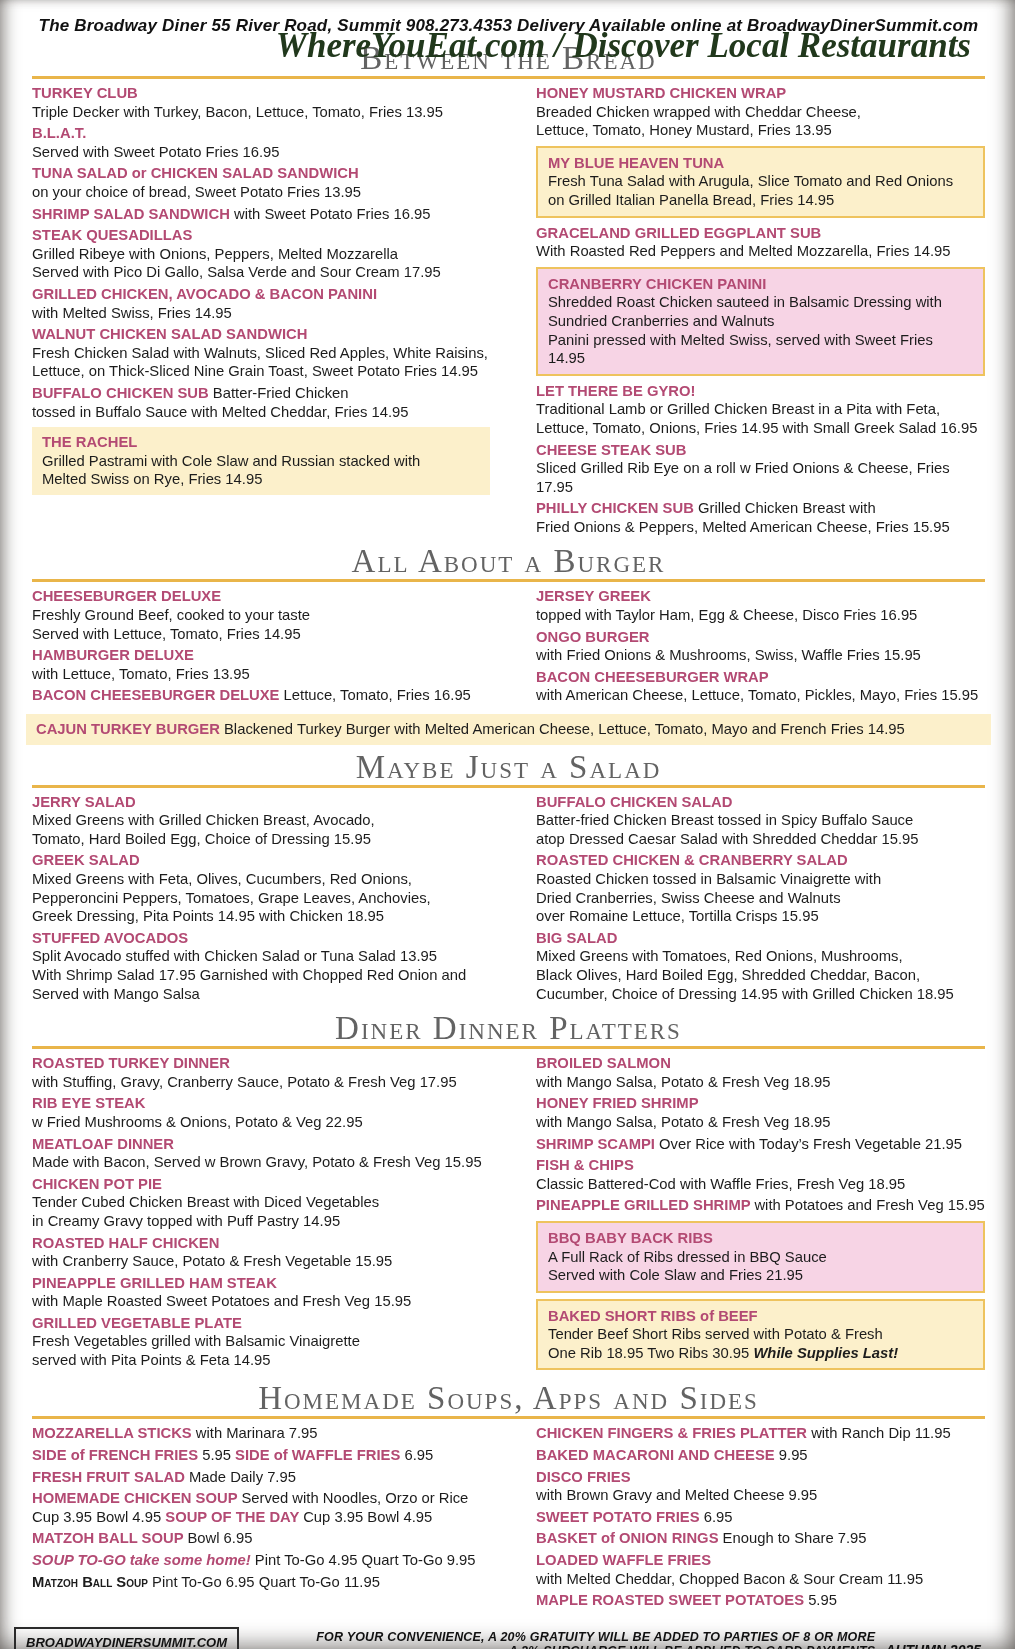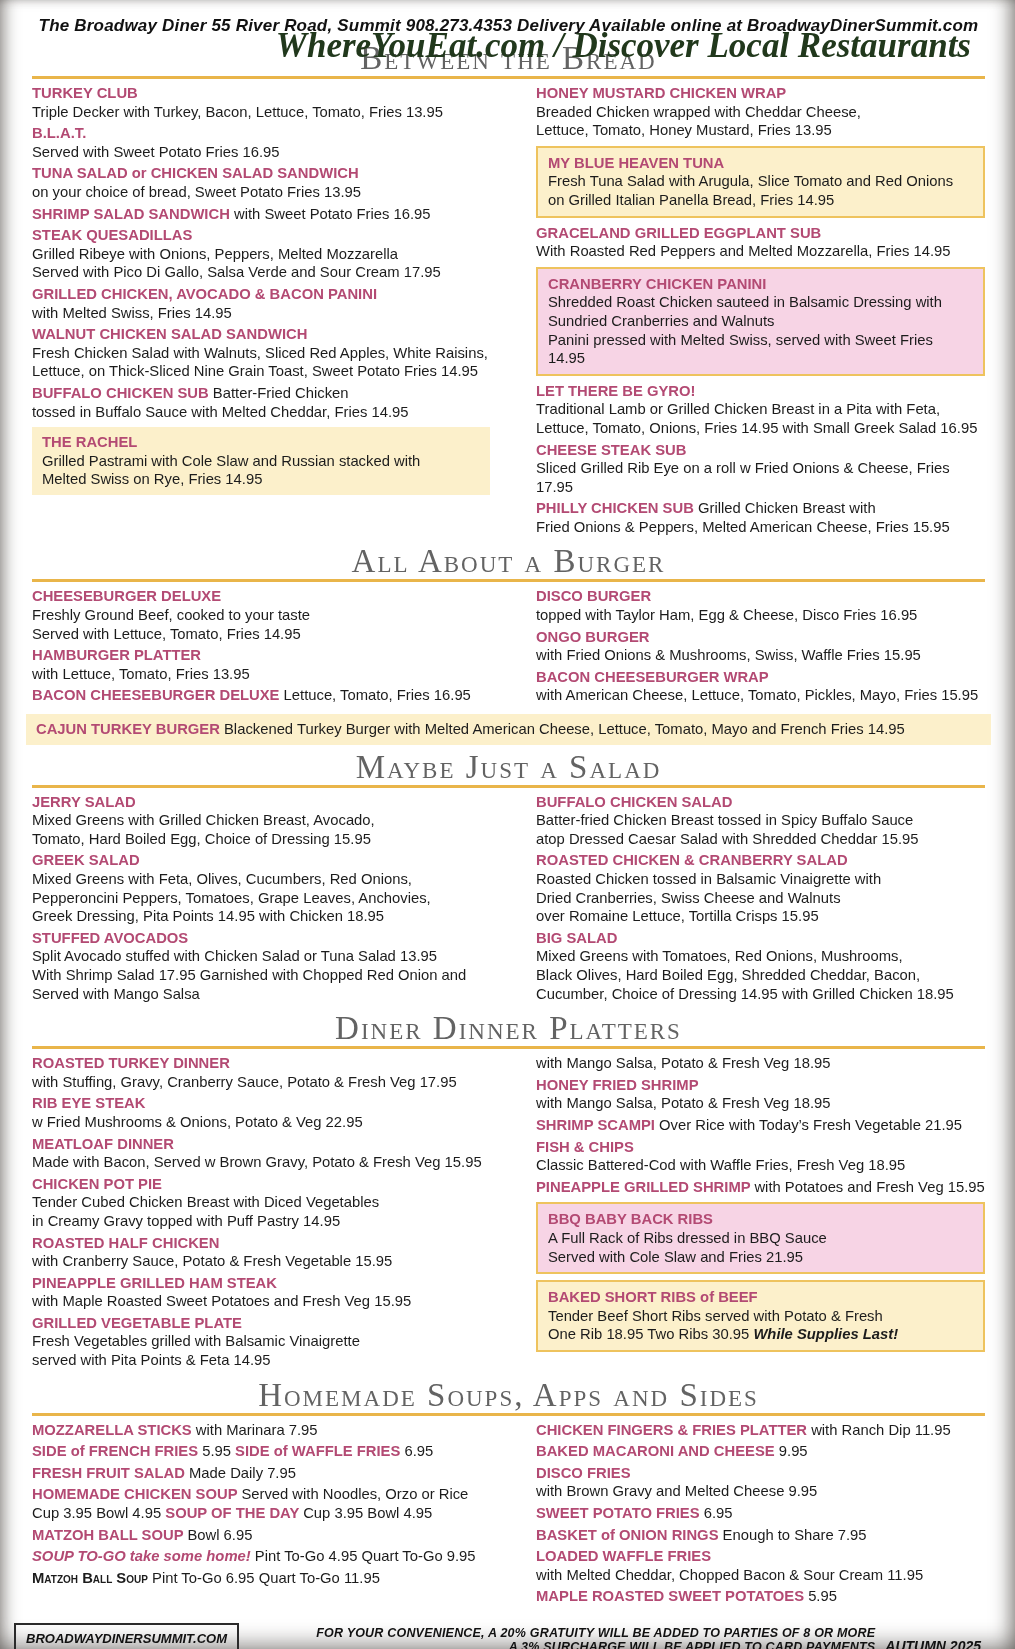--- a/index.html
+++ b/index.html
@@ -164,30 +164,30 @@
         <section>
           <h2 class="section-heading">All About a Burger</h2>
           <div class="columns">
             <div class="column">
               <div class="menu-item">
                 <div class="item-line"><span class="seg-n">CHEESEBURGER DELUXE</span></div>
                 <div class="item-line"><span class="seg-d">Freshly Ground Beef, cooked to your taste</span></div>
                 <div class="item-line"><span class="seg-d">Served with Lettuce, Tomato, Fries 14.95</span></div>
               </div>
               <div class="menu-item">
-                <div class="item-line"><span class="seg-n">HAMBURGER PLATTER</span></div>
+                <div class="item-line"><span class="seg-n">HAMBURGER DELUXE</span></div>
                 <div class="item-line"><span class="seg-d">with Lettuce, Tomato, Fries 13.95</span></div>
               </div>
               <div class="menu-item">
                 <div class="item-line"><span class="seg-n">BACON CHEESEBURGER DELUXE </span><span class="seg-d">Lettuce, Tomato, Fries 16.95</span></div>
               </div>
             </div>
             <div class="column">
               <div class="menu-item">
-                <div class="item-line"><span class="seg-n">DISCO BURGER</span></div>
+                <div class="item-line"><span class="seg-n">JERSEY GREEK</span></div>
                 <div class="item-line"><span class="seg-d">topped with Taylor Ham, Egg &amp; Cheese, Disco Fries 16.95</span></div>
               </div>
               <div class="menu-item">
                 <div class="item-line"><span class="seg-n">ONGO BURGER</span></div>
                 <div class="item-line"><span class="seg-d">with Fried Onions &amp; Mushrooms, Swiss, Waffle Fries 15.95</span></div>
               </div>
               <div class="menu-item">
                 <div class="item-line"><span class="seg-n">BACON CHEESEBURGER WRAP</span></div>
                 <div class="item-line"><span class="seg-d">with American Cheese, Lettuce, Tomato, Pickles, Mayo, Fries 15.95</span></div>
               </div>
@@ -270,20 +270,21 @@
                 <div class="item-line"><span class="seg-d">with Maple Roasted Sweet Potatoes and Fresh Veg 15.95</span></div>
               </div>
               <div class="menu-item">
                 <div class="item-line"><span class="seg-n">GRILLED VEGETABLE PLATE</span></div>
                 <div class="item-line"><span class="seg-d">Fresh Vegetables grilled with Balsamic Vinaigrette</span></div>
                 <div class="item-line"><span class="seg-d">served with Pita Points &amp; Feta 14.95</span></div>
               </div>
             </div>
             <div class="column">
               <div class="menu-item">
+                <div class="item-line"><span class="seg-n">BROILED SALMON</span></div>
                 <div class="item-line"><span class="seg-d">with Mango Salsa, Potato &amp; Fresh Veg 18.95</span></div>
               </div>
               <div class="menu-item">
                 <div class="item-line"><span class="seg-n">HONEY FRIED SHRIMP</span></div>
                 <div class="item-line"><span class="seg-d">with Mango Salsa,  Potato &amp; Fresh Veg 18.95</span></div>
               </div>
               <div class="menu-item">
                 <div class="item-line"><span class="seg-n">SHRIMP SCAMPI </span><span class="seg-d">Over Rice with Today’s Fresh Vegetable 21.95</span></div>
               </div>
               <div class="menu-item">

